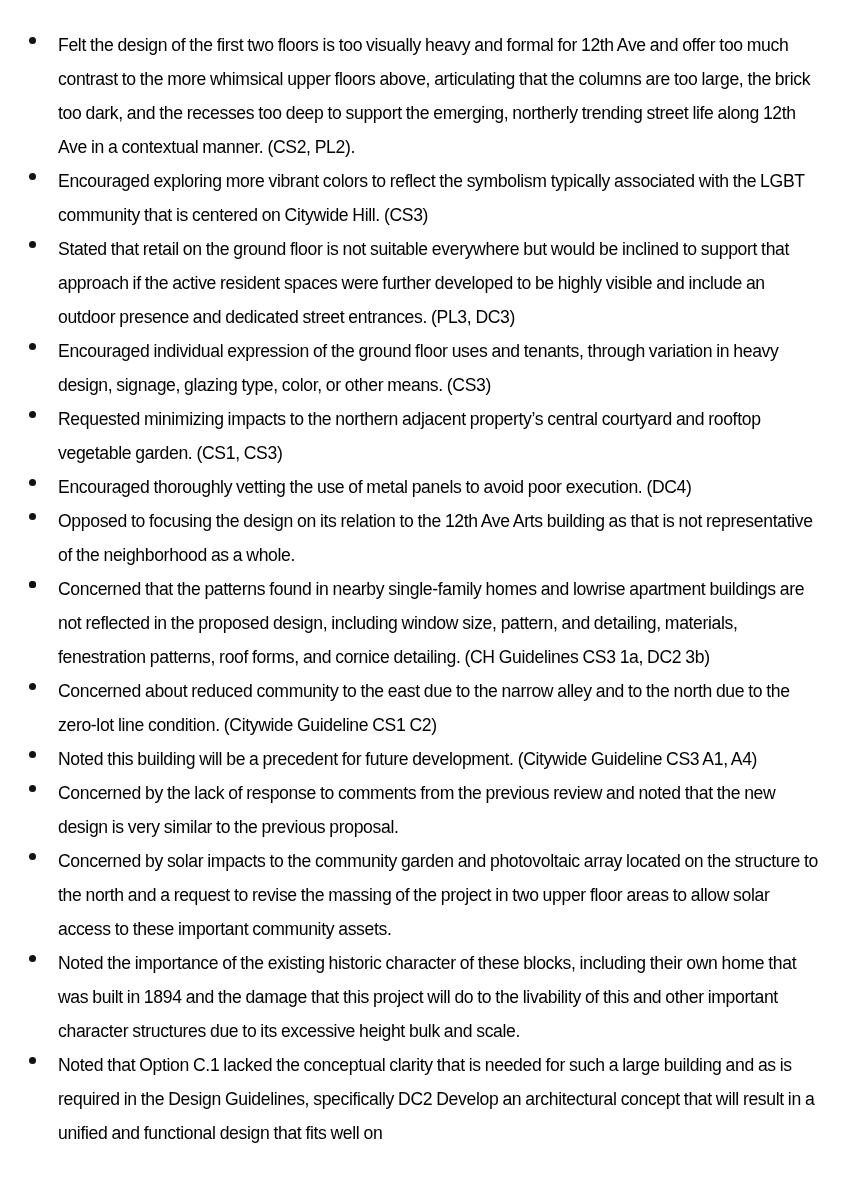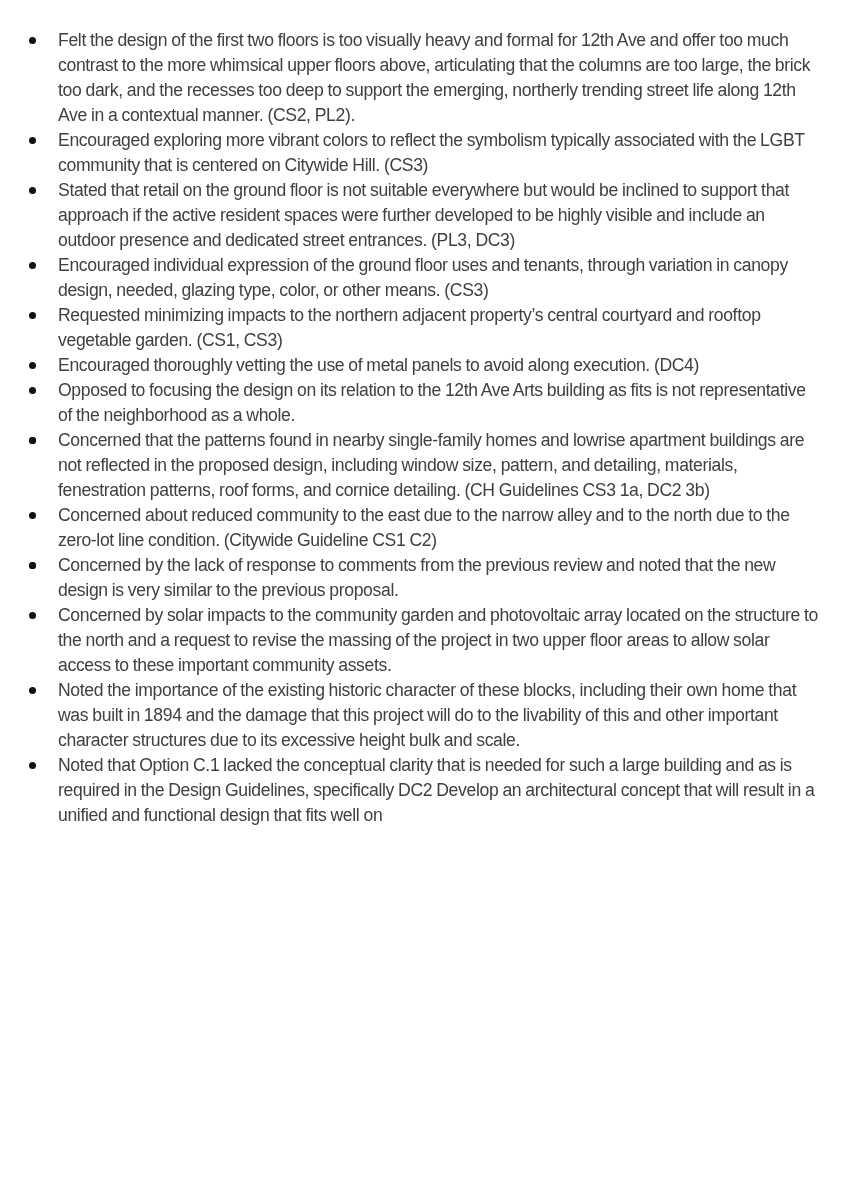--- a/index.html
+++ b/index.html
@@ -23,22 +23,22 @@
       list-style: none;
       margin: 0;
       padding: 0;
     }
     li.comment {
       position: relative;
       padding-left: 58px;
       padding-right: 22px;
       font-family: "Liberation Sans", sans-serif;
       font-size: 17.6px;
-      line-height: 25px;
-      color: #404040;
+      line-height: 34px;
+      color: #000000;
       letter-spacing: -0.35px;
       word-spacing: -0.5px;
     }
     li.comment .bullet {
       position: absolute;
       left: 29px;
       top: 9px;
       width: 7px;
       height: 7px;
       border-radius: 50%;
@@ -46,26 +46,26 @@
     }
   </style>
 </head>
 <body>
 
 <div class="page">
   <ul class="comments">
     <li class="comment"><span class="bullet"></span><span>Felt the design of the first two floors is too visually heavy and formal for 12th Ave and offer too much contrast to the more whimsical upper floors above, articulating that the columns are too large, the brick too dark, and the recesses too deep to support the emerging, northerly trending street life along 12th Ave in a contextual manner. (CS2, PL2).</span></li>
     <li class="comment"><span class="bullet"></span><span>Encouraged exploring more vibrant colors to reflect the symbolism typically associated with the LGBT community that is centered on Citywide Hill. (CS3)</span></li>
     <li class="comment"><span class="bullet"></span><span>Stated that retail on the ground floor is not suitable everywhere but would be inclined to support that approach if the active resident spaces were further developed to be highly visible and include an outdoor presence and dedicated street entrances. (PL3, DC3)</span></li>
-    <li class="comment"><span class="bullet"></span><span>Encouraged individual expression of the ground floor uses and tenants, through variation in canopy design, needed, glazing type, color, or other means. (CS3)</span></li>
+    <li class="comment"><span class="bullet"></span><span>Encouraged individual expression of the ground floor uses and tenants, through variation in heavy design, signage, glazing type, color, or other means. (CS3)</span></li>
     <li class="comment"><span class="bullet"></span><span>Requested minimizing impacts to the northern adjacent property’s central courtyard and rooftop vegetable garden. (CS1, CS3)</span></li>
-    <li class="comment"><span class="bullet"></span><span>Encouraged thoroughly vetting the use of metal panels to avoid along execution. (DC4)</span></li>
-    <li class="comment"><span class="bullet"></span><span>Opposed to focusing the design on its relation to the 12th Ave Arts building as fits is not representative of the neighborhood as a whole.</span></li>
+    <li class="comment"><span class="bullet"></span><span>Encouraged thoroughly vetting the use of metal panels to avoid poor execution. (DC4)</span></li>
+    <li class="comment"><span class="bullet"></span><span>Opposed to focusing the design on its relation to the 12th Ave Arts building as that is not representative of the neighborhood as a whole.</span></li>
     <li class="comment"><span class="bullet"></span></li>
     <li class="comment"><span class="bullet"></span><span>Concerned that the patterns found in nearby single-family homes and lowrise apartment buildings are not reflected in the proposed design, including window size, pattern, and detailing, materials, fenestration patterns, roof forms, and cornice detailing. (CH Guidelines CS3 1a, DC2 3b)</span></li>
     <li class="comment"><span class="bullet"></span><span>Concerned about reduced community to the east due to the narrow alley and to the north due to the zero-lot line condition. (Citywide Guideline CS1 C2)</span></li>
-    <li class="comment"><span class="bullet"></span></li>
+    <li class="comment"><span class="bullet"></span><span>Noted this building will be a precedent for future development. (Citywide Guideline CS3 A1, A4)</span></li>
     <li class="comment"><span class="bullet"></span><span>Concerned by the lack of response to comments from the previous review and noted that the new design is very similar to the previous proposal.</span></li>
     <li class="comment"><span class="bullet"></span><span>Concerned by solar impacts to the community garden and photovoltaic array located on the structure to the north and a request to revise the massing of the project in two upper floor areas to allow solar access to these important community assets.</span></li>
     <li class="comment"><span class="bullet"></span><span>Noted the importance of the existing historic character of these blocks, including their own home that was built in 1894 and the damage that this project will do to the livability of this and other important character structures due to its excessive height bulk and scale.</span></li>
     <li class="comment"><span class="bullet"></span><span>Noted that Option C.1 lacked the conceptual clarity that is needed for such a large building and as is required in the Design Guidelines, specifically DC2 Develop an architectural concept that will result in a unified and functional design that fits well on</span></li>
   </ul>
 </div>
 
 </body></html>

